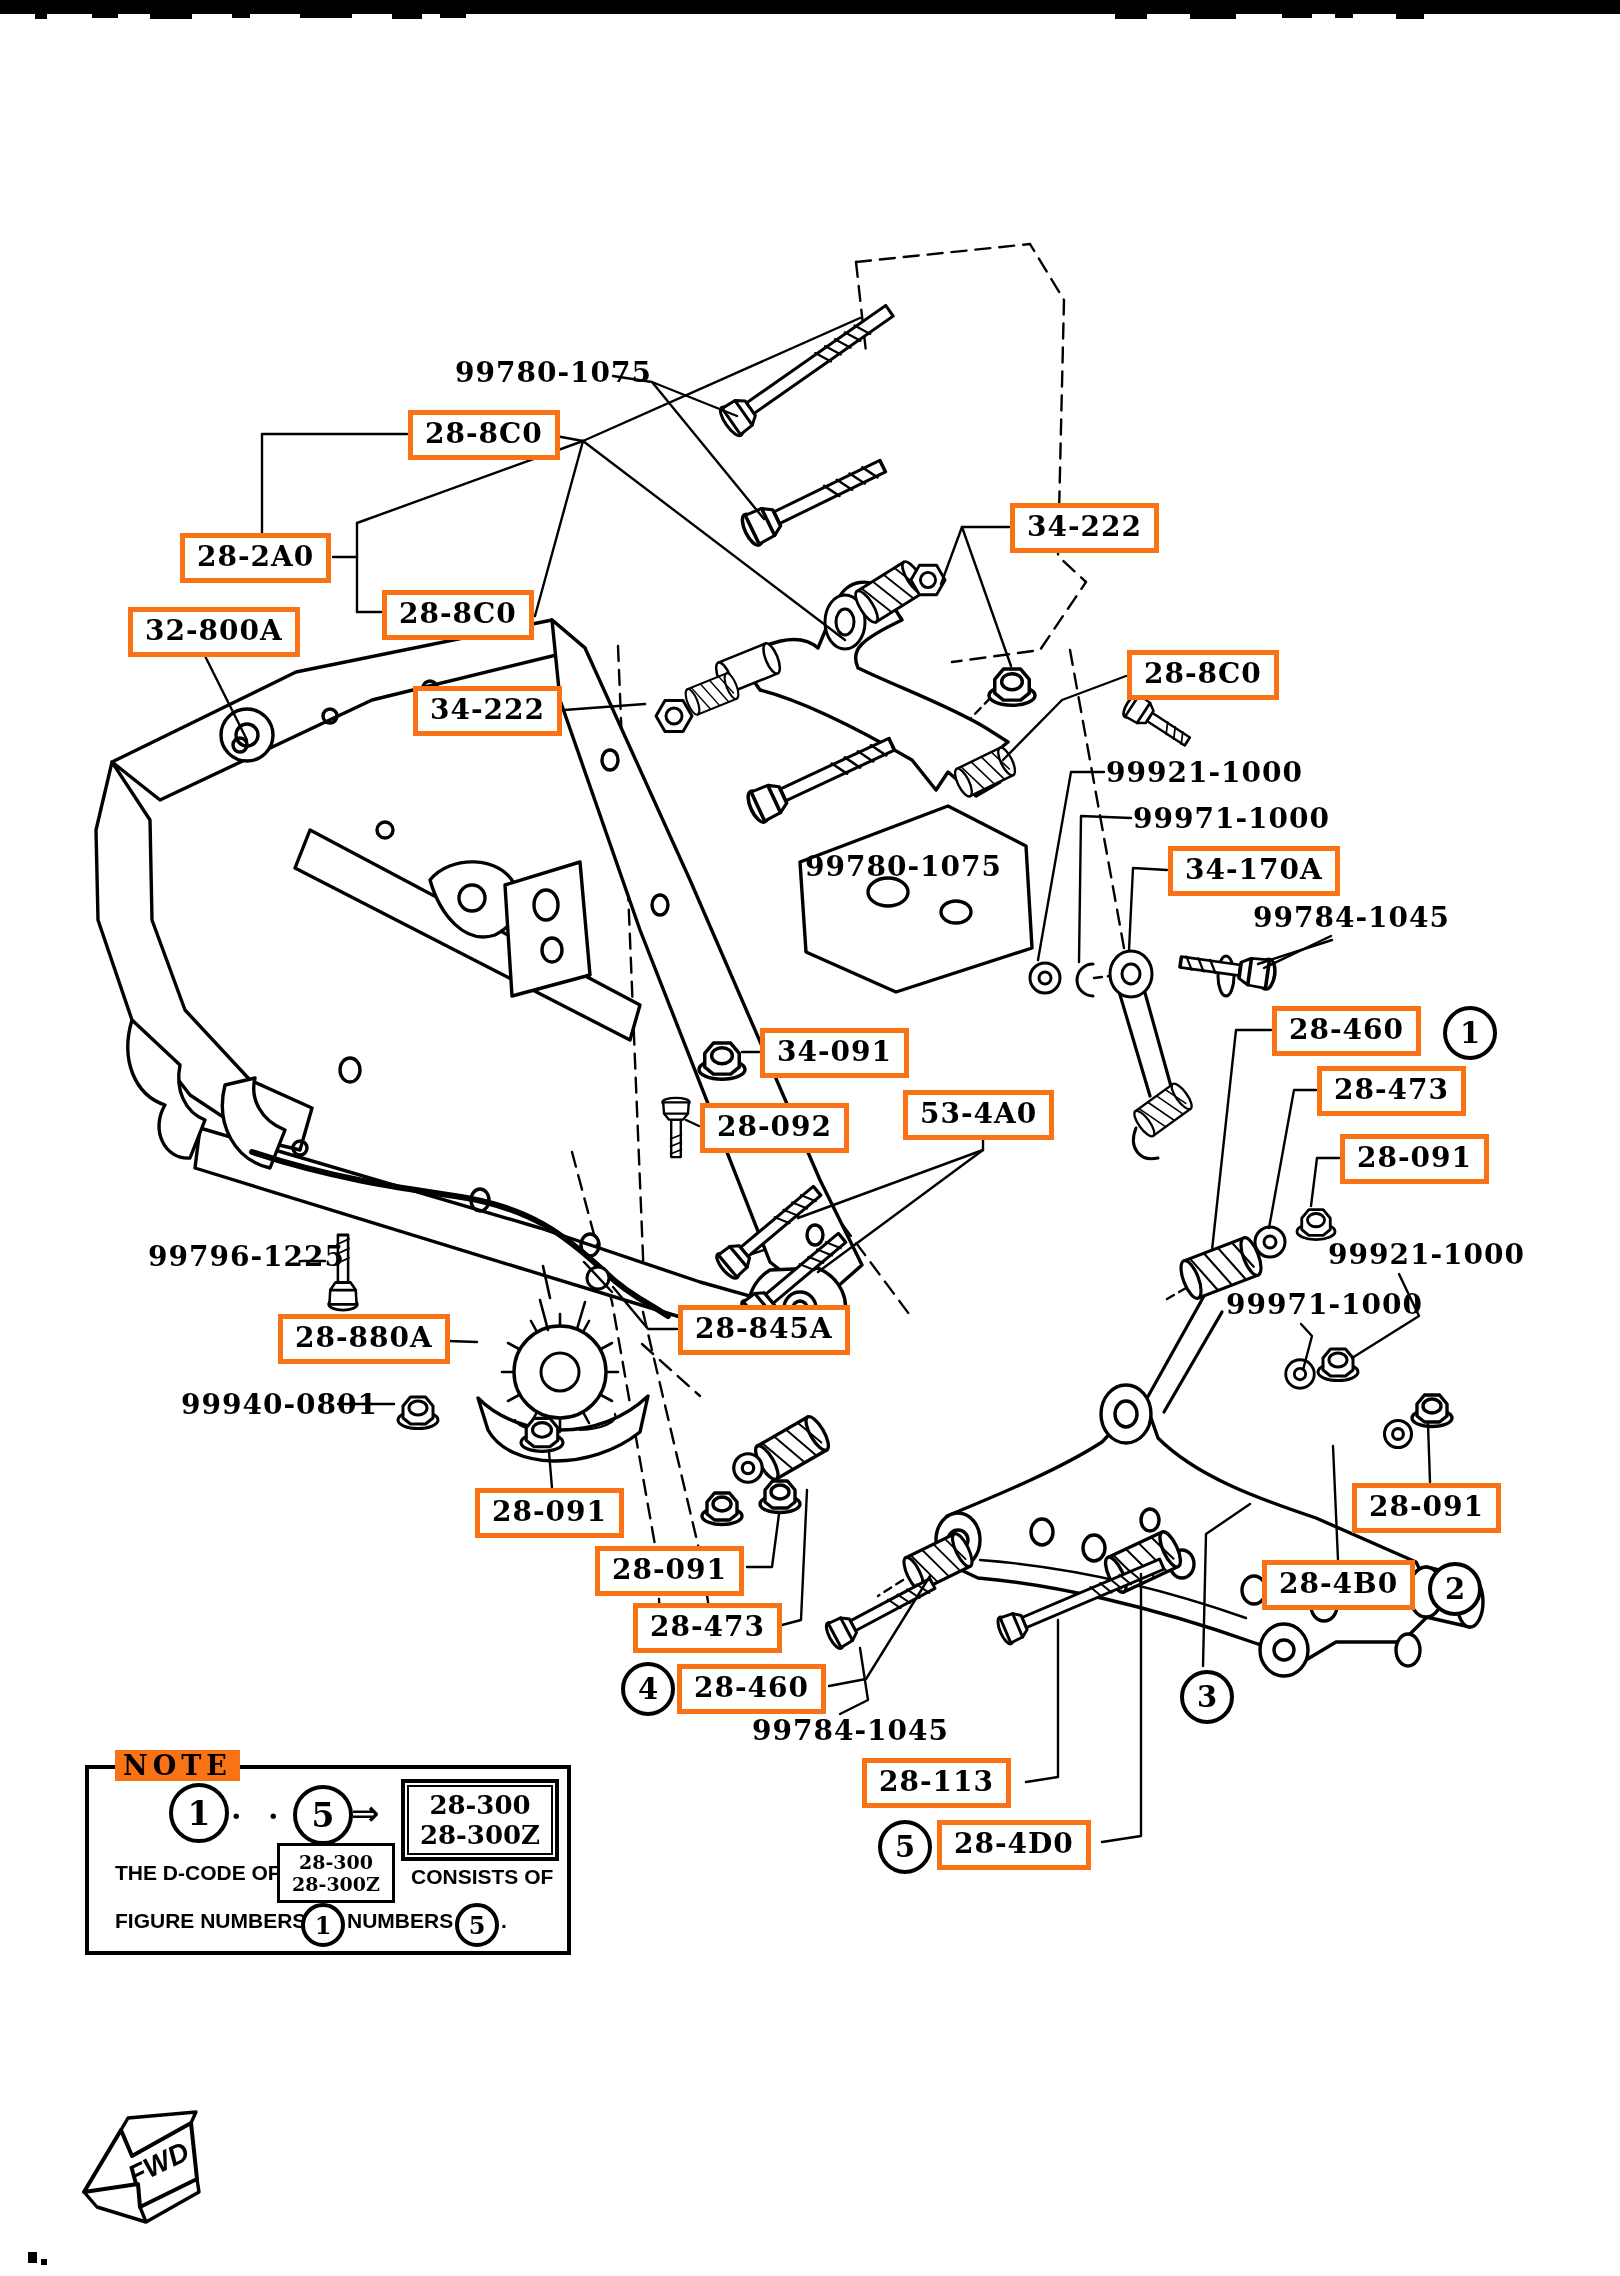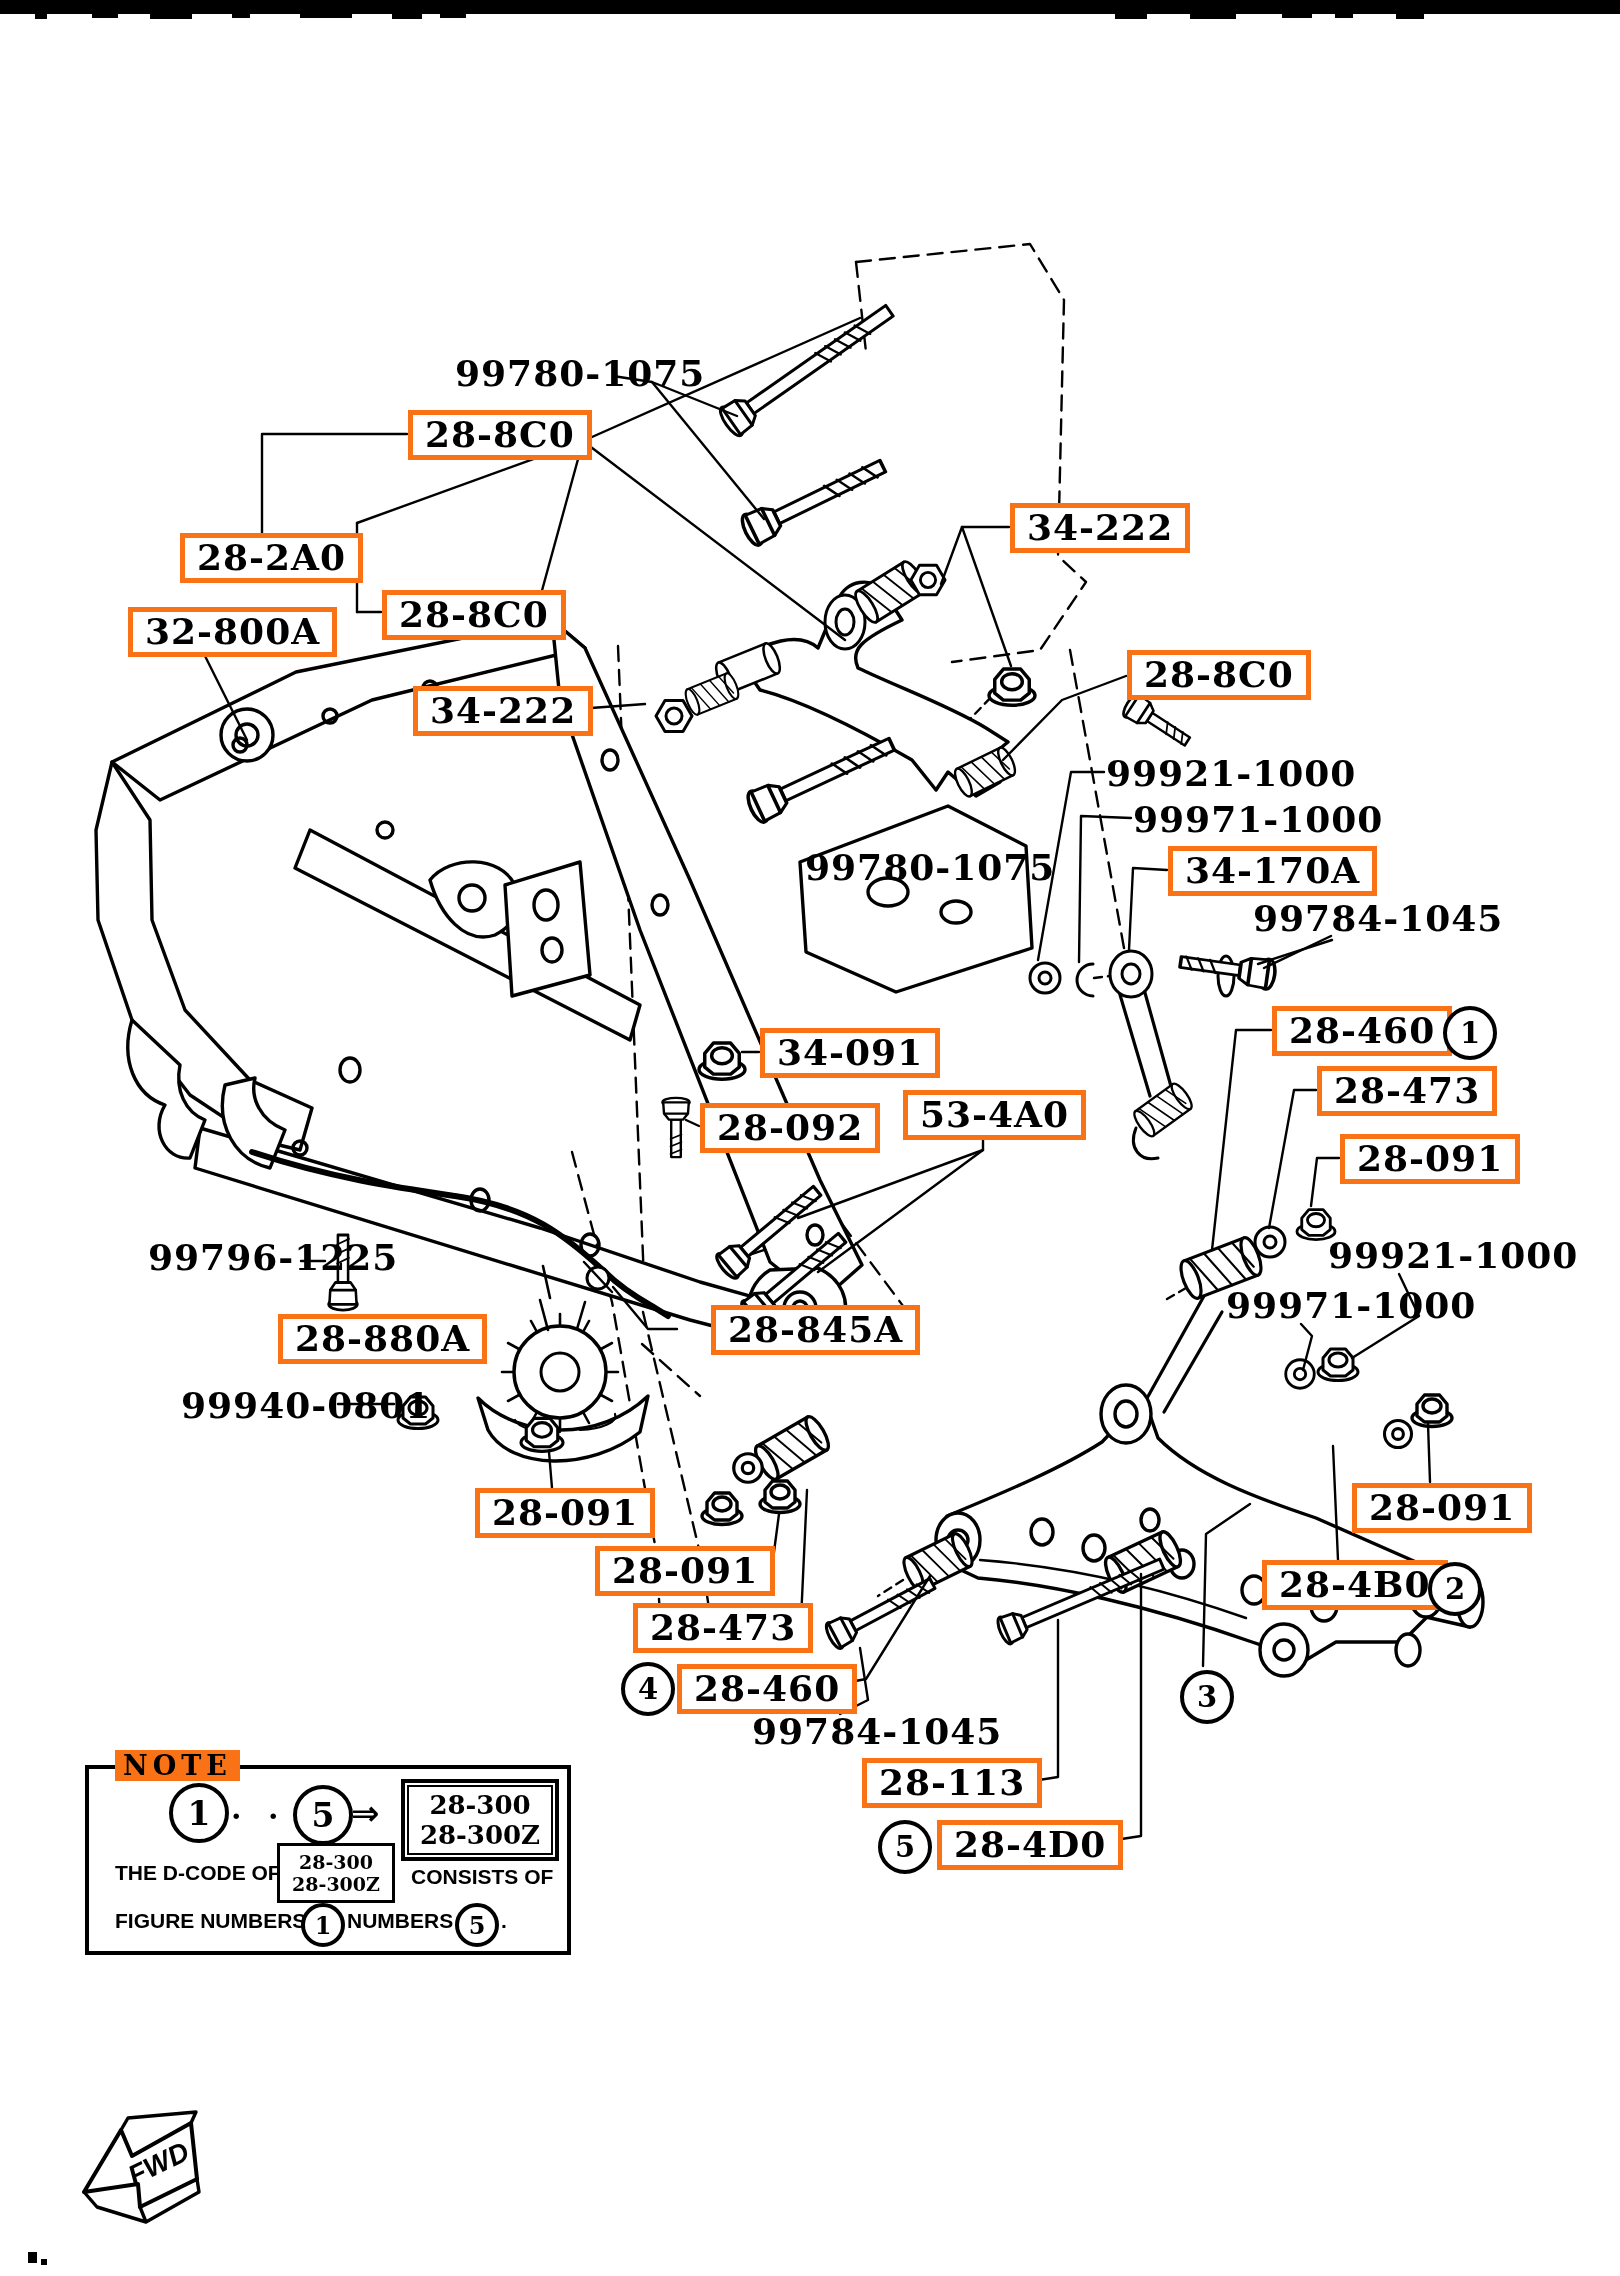--- a/index.html
+++ b/index.html
@@ -1,19 +1,19 @@
 <!DOCTYPE html>
 <html><head>
 <meta charset="utf-8">
 <style>
   html,body{margin:0;padding:0;background:#fff;}
   #page{position:relative;width:1620px;height:2276px;background:#ffffff;overflow:hidden;
         font-family:"DejaVu Serif",serif;color:#000;}
   #art{position:absolute;left:0;top:0;width:1620px;height:2276px;}
-  .lbl{position:absolute;white-space:nowrap;font-weight:bold;font-size:36px;letter-spacing:1px;line-height:34px;}
+  .lbl{position:absolute;white-space:nowrap;font-weight:bold;font-size:28px;letter-spacing:1px;line-height:34px;}
   .boxed{border:5px solid #f97316;background:#fff;padding:2px 12px 4px 12px;}
   .plain{background:transparent;}
   .figref{position:absolute;width:46px;height:46px;border:4px solid #000;border-radius:50%;
           background:#fff;display:flex;align-items:center;justify-content:center;
           font-weight:bold;font-size:29px;font-family:"DejaVu Serif",serif;}
   
   .scanbar{position:absolute;left:0;top:0;width:1620px;height:14px;background:#000;}
   .tick{position:absolute;background:#000;}
   
   #notebox{position:absolute;left:85px;top:1765px;width:478px;height:182px;border:4px solid #000;background:#fff;}
@@ -325,21 +325,21 @@
   <div class="lbl boxed" style="left:1272px;top:1006px">28-460</div>
   <div class="figref" style="left:1443px;top:1006px">1</div>
   <div class="lbl boxed" style="left:760px;top:1028px">34-091</div>
   <div class="lbl boxed" style="left:1317px;top:1066px">28-473</div>
   <div class="lbl boxed" style="left:903px;top:1090px">53-4A0</div>
   <div class="lbl boxed" style="left:700px;top:1103px">28-092</div>
   <div class="lbl boxed" style="left:1340px;top:1134px">28-091</div>
   <div class="lbl plain" style="left:1328px;top:1238px">99921-1000</div>
   <div class="lbl plain" style="left:148px;top:1240px">99796-1225</div>
   <div class="lbl plain" style="left:1226px;top:1288px">99971-1000</div>
-  <div class="lbl boxed" style="left:711px;top:1305px">28-845A</div>
+  <div class="lbl boxed" style="left:678px;top:1305px">28-845A</div>
   <div class="lbl boxed" style="left:278px;top:1314px">28-880A</div>
   <div class="lbl plain" style="left:181px;top:1388px">99940-0801</div>
   <div class="lbl boxed" style="left:1352px;top:1483px">28-091</div>
   <div class="lbl boxed" style="left:475px;top:1488px">28-091</div>
   <div class="lbl boxed" style="left:595px;top:1546px">28-091</div>
   <div class="lbl boxed" style="left:1262px;top:1560px">28-4B0</div>
   <div class="figref" style="left:1428px;top:1562px">2</div>
   <div class="lbl boxed" style="left:633px;top:1603px">28-473</div>
   <div class="figref" style="left:621px;top:1662px">4</div>
   <div class="lbl boxed" style="left:677px;top:1664px">28-460</div>

